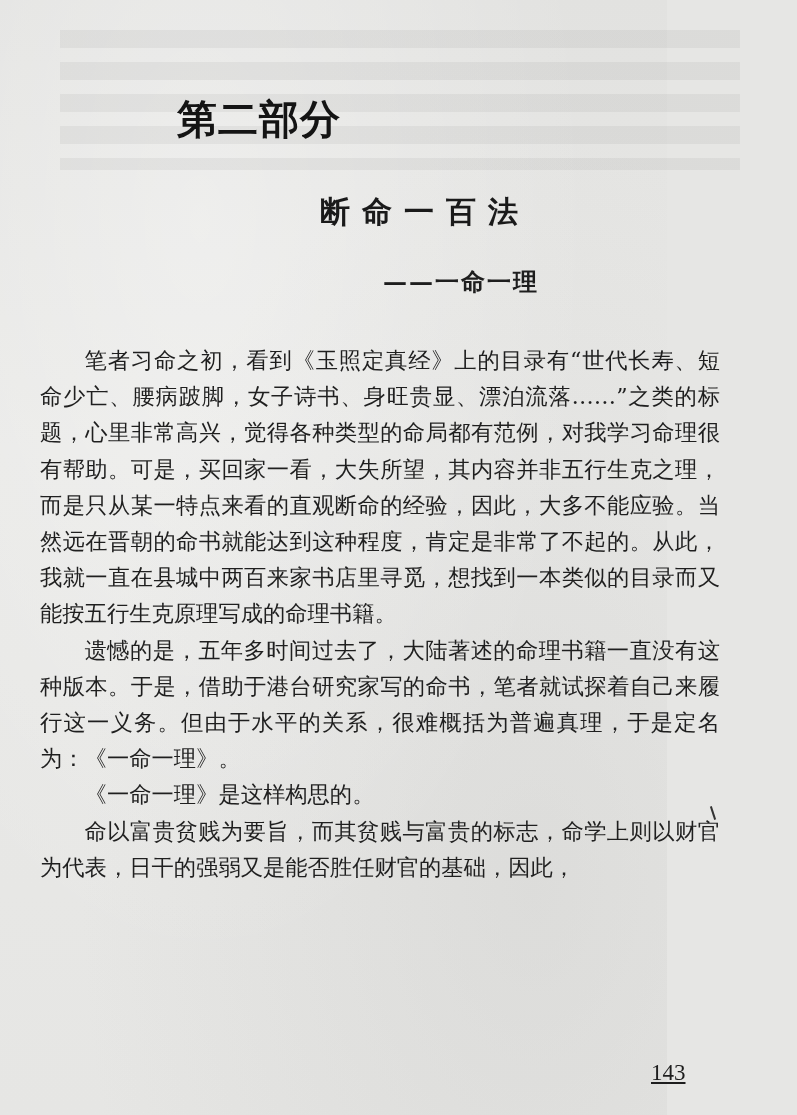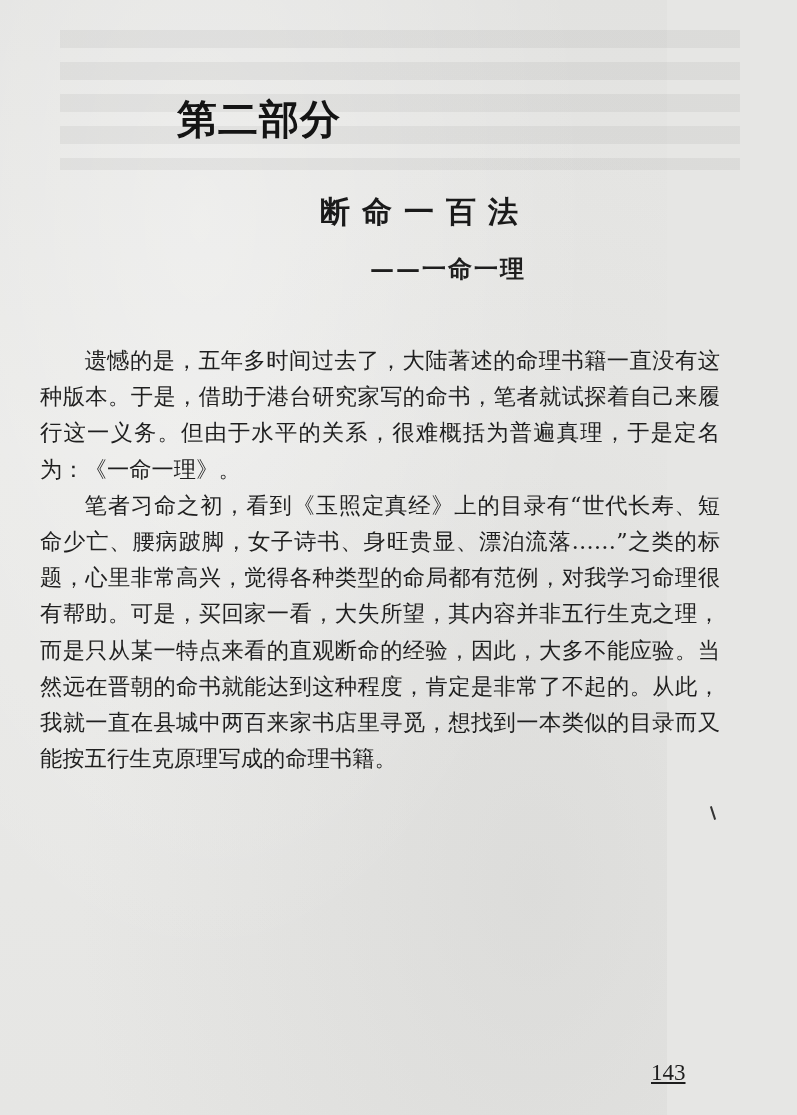--- a/index.html
+++ b/index.html
@@ -54,21 +54,21 @@
       color: #1a1a1a;
       margin: 0;
     }
     .subtitle {
       position: absolute;
       left: 370px;
       top: 253px;
       font-size: 24px;
       color: #1e1e1e;
       letter-spacing: 2px;
-      margin: 0;
+      margin: 13px;
     }
     .body-text {
       position: absolute;
       left: 40px;
       top: 342px;
       width: 680px;
       font-size: 22.3px;
       line-height: 36.2px;
       color: #1f1f1f;
     }
@@ -100,20 +100,22 @@
 <body>
 
 <div class="page">
   <div class="bleed"></div>
 
   <h1 class="part-title">第二部分</h1>
   <h2 class="chapter-title">断命一百法</h2>
   <h3 class="subtitle">——一命一理</h3>
 
   <div class="body-text">
+    <p>笔者习命之初，看到《玉照定真经》上的目录有“世代长寿、短命少亡、腰病跛脚，女子诗书、身旺贵显、漂泊流落……”之类的标题，心里非常高兴，觉得各种类型的命局都有范例，对我学习命理很有帮助。可是，买回家一看，大失所望，其内容并非五行生克之理，而是只从某一特点来看的直观断命的经验，因此，大多不能应验。当然远在晋朝的命书就能达到这种程度，肯定是非常了不起的。从此，我就一直在县城中两百来家书店里寻觅，想找到一本类似的目录而又能按五行生克原理写成的命理书籍。</p>
     <p>遗憾的是，五年多时间过去了，大陆著述的命理书籍一直没有这种版本。于是，借助于港台研究家写的命书，笔者就试探着自己来履行这一义务。但由于水平的关系，很难概括为普遍真理，于是定名为：《一命一理》。</p>
-    <p>笔者习命之初，看到《玉照定真经》上的目录有“世代长寿、短命少亡、腰病跛脚，女子诗书、身旺贵显、漂泊流落……”之类的标题，心里非常高兴，觉得各种类型的命局都有范例，对我学习命理很有帮助。可是，买回家一看，大失所望，其内容并非五行生克之理，而是只从某一特点来看的直观断命的经验，因此，大多不能应验。当然远在晋朝的命书就能达到这种程度，肯定是非常了不起的。从此，我就一直在县城中两百来家书店里寻觅，想找到一本类似的目录而又能按五行生克原理写成的命理书籍。</p>
+    <p>《一命一理》是这样构思的。</p>
+    <p>命以富贵贫贱为要旨，而其贫贱与富贵的标志，命学上则以财官为代表，日干的强弱又是能否胜任财官的基础，因此，</p>
   </div>
 
   <div class="mark"></div>
 
   <div class="page-number">143</div>
 </div>
 
 </body></html>

